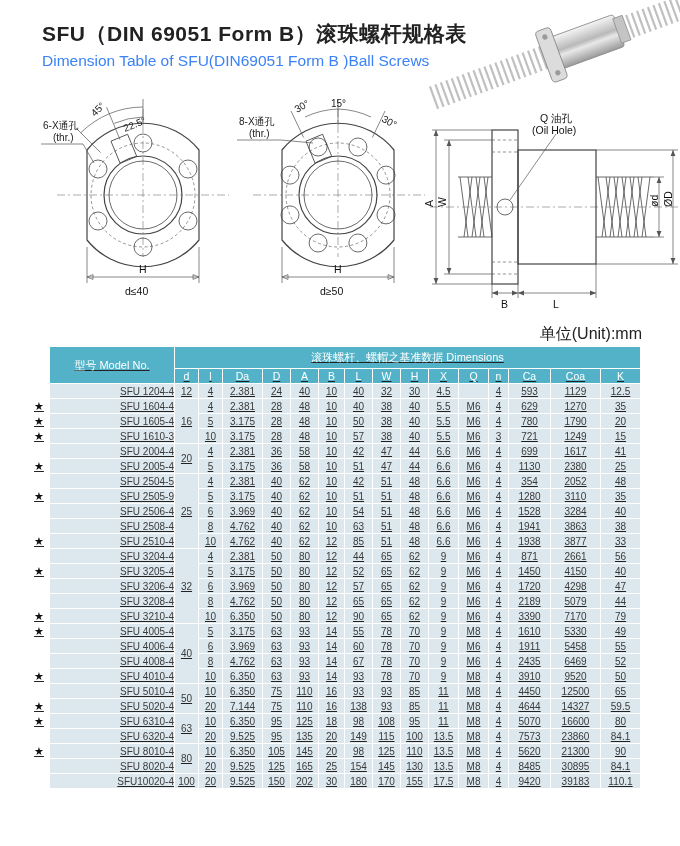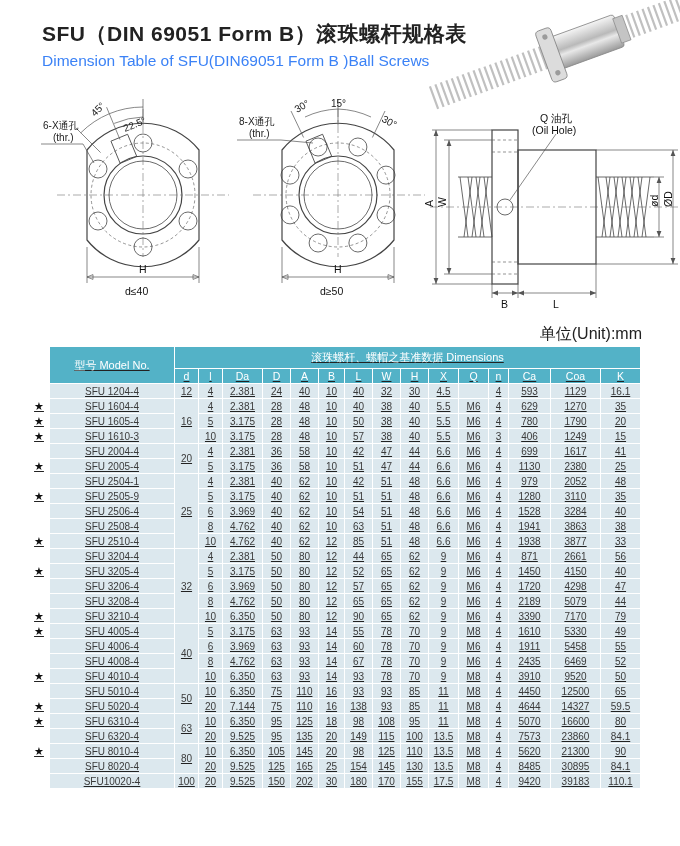--- a/index.html
+++ b/index.html
@@ -13,21 +13,21 @@
   
   .tblwrap{position:absolute;left:30px;top:346px;}
   table{border-collapse:collapse;table-layout:fixed;text-decoration:underline;}
   td,th{border:1px solid #fff;font-weight:normal;text-align:center;vertical-align:middle;
         font-size:10px;color:#3a3a3a;padding:0;height:14px;line-height:13px;overflow:hidden;white-space:nowrap;}
   th{background:#53b2c7;color:#fff;font-size:10.5px;}
   th.group{font-size:11px;height:21px;}
   th.model{width:124px;font-size:11px;}
   td{background:#dce8ee;}
   td.star{background:#fff;border-color:#fff;width:16px;font-size:11px;color:#111;padding-right:2px;}
-  td.model{text-align:center;}
+  td.model{text-align:right;}
   
   svg{position:absolute;overflow:visible;}
   .ln{fill:none;stroke:#444;stroke-width:1.2;}
   .thin{stroke-width:.8;}
   .dash{fill:none;stroke:#666;stroke-width:.7;stroke-dasharray:3 2.5;}
   .cl{stroke:#888;stroke-width:.7;stroke-dasharray:8 3 2 3;fill:none;}
   .dim{stroke:#555;stroke-width:.7;fill:none;}
   .lbl{font-size:10px;fill:#222;}
   .lblb{font-size:10.5px;fill:#111;}
 </style>
@@ -259,21 +259,21 @@
             <td>40</td>
             <td>10</td>
             <td>40</td>
             <td>32</td>
             <td>30</td>
             <td>4.5</td>
             <td></td>
             <td>4</td>
             <td>593</td>
             <td>1129</td>
-            <td>16.1</td>
+            <td>12.5</td>
           </tr>
           <tr>
             <td class="star">★</td>
             <td class="model">SFU 1604-4</td>
             <td rowspan="3">16</td>
             <td>4</td>
             <td>2.381</td>
             <td>28</td>
             <td>48</td>
             <td>10</td>
@@ -312,21 +312,21 @@
             <td>3.175</td>
             <td>28</td>
             <td>48</td>
             <td>10</td>
             <td>57</td>
             <td>38</td>
             <td>40</td>
             <td>5.5</td>
             <td>M6</td>
             <td>3</td>
-            <td>406</td>
+            <td>721</td>
             <td>1249</td>
             <td>15</td>
           </tr>
           <tr>
             <td class="star"></td>
             <td class="model">SFU 2004-4</td>
             <td rowspan="2">20</td>
             <td>4</td>
             <td>2.381</td>
             <td>36</td>
@@ -355,34 +355,34 @@
             <td>44</td>
             <td>6.6</td>
             <td>M6</td>
             <td>4</td>
             <td>1130</td>
             <td>2380</td>
             <td>25</td>
           </tr>
           <tr>
             <td class="star"></td>
-            <td class="model">SFU 2504-1</td>
+            <td class="model">SFU 2504-5</td>
             <td rowspan="5">25</td>
             <td>4</td>
             <td>2.381</td>
             <td>40</td>
             <td>62</td>
             <td>10</td>
             <td>42</td>
             <td>51</td>
             <td>48</td>
             <td>6.6</td>
             <td>M6</td>
             <td>4</td>
-            <td>979</td>
+            <td>354</td>
             <td>2052</td>
             <td>48</td>
           </tr>
           <tr>
             <td class="star">★</td>
             <td class="model">SFU 2505-9</td>
             <td>5</td>
             <td>3.175</td>
             <td>40</td>
             <td>62</td>

